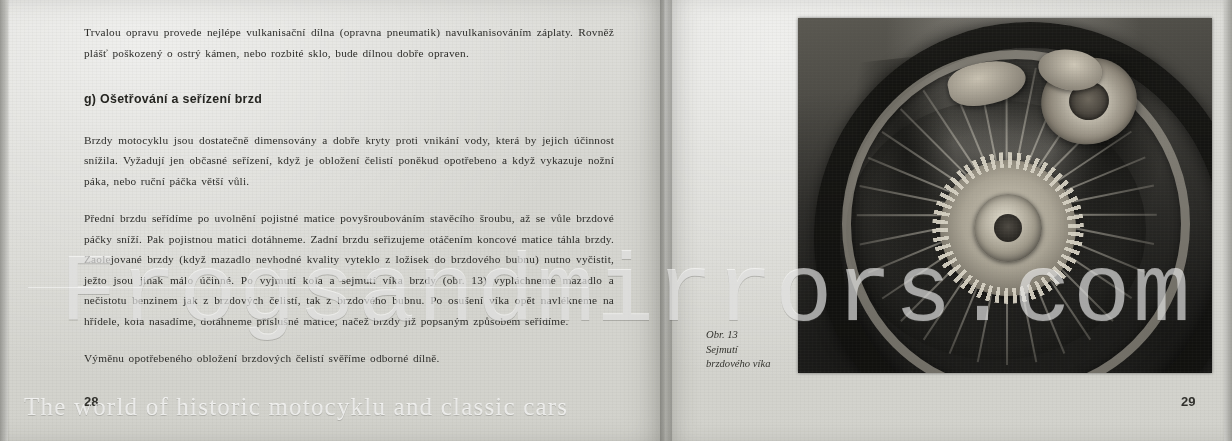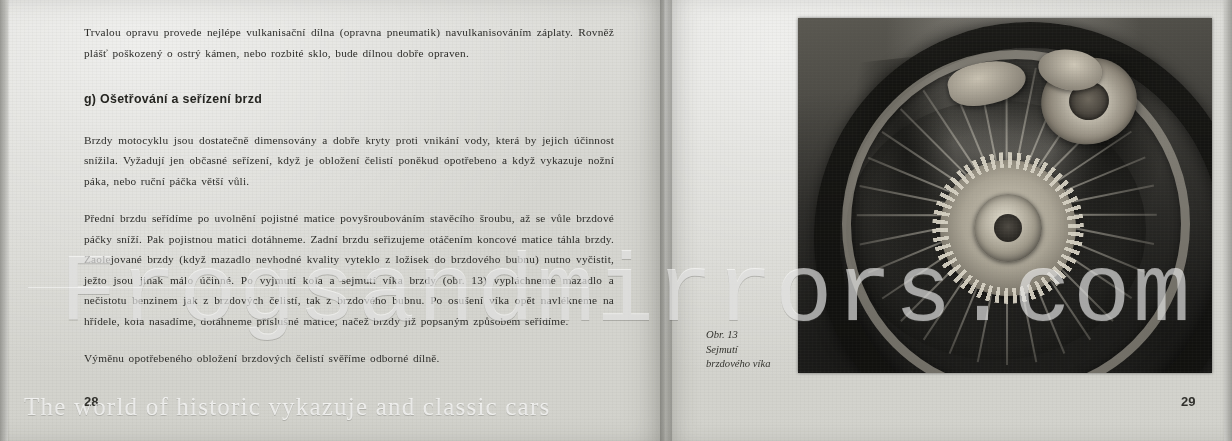--- a/index.html
+++ b/index.html
@@ -370,15 +370,15 @@
     <div>brzdového víka</div>
   </div>
 
   <div class="folio left">28</div>
   <div class="folio right">29</div>
 
   <div class="grain"></div>
 
   <div class="wm-big">Frogsandmirrors.com</div>
   <div class="wm-strike"></div>
-  <div class="wm-sub">The world of historic vykazuje and classic cars</div>
+  <div class="wm-sub">The world of historic motocyklu and classic cars</div>
 
 </div>
 
 </body></html>

